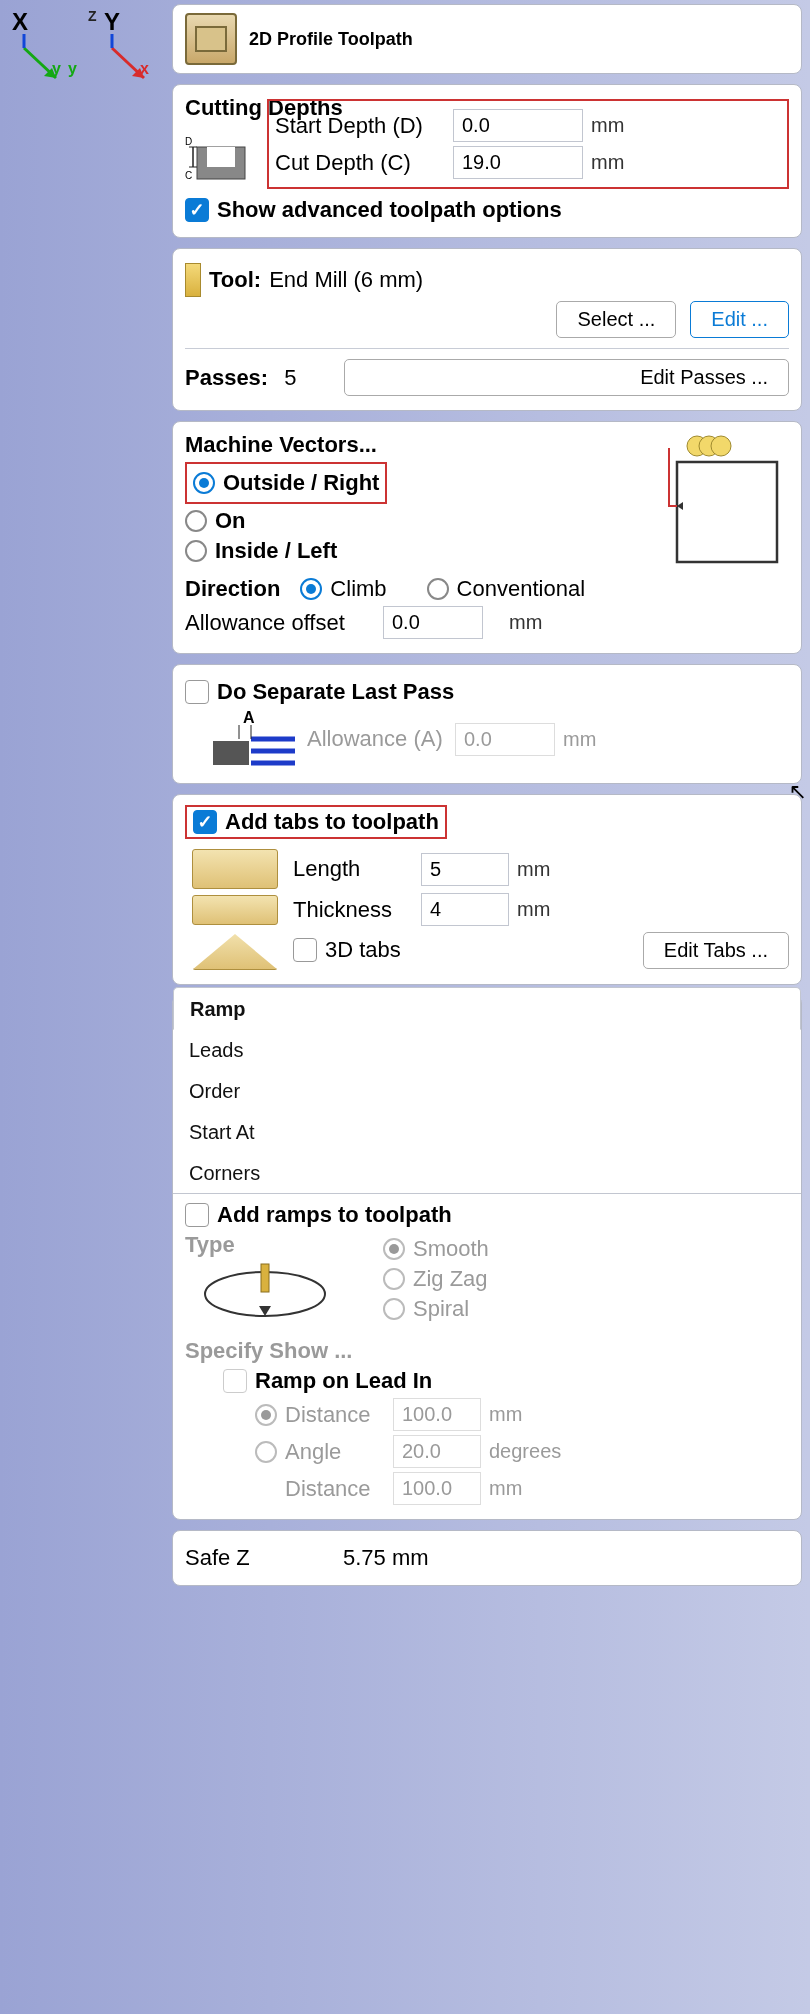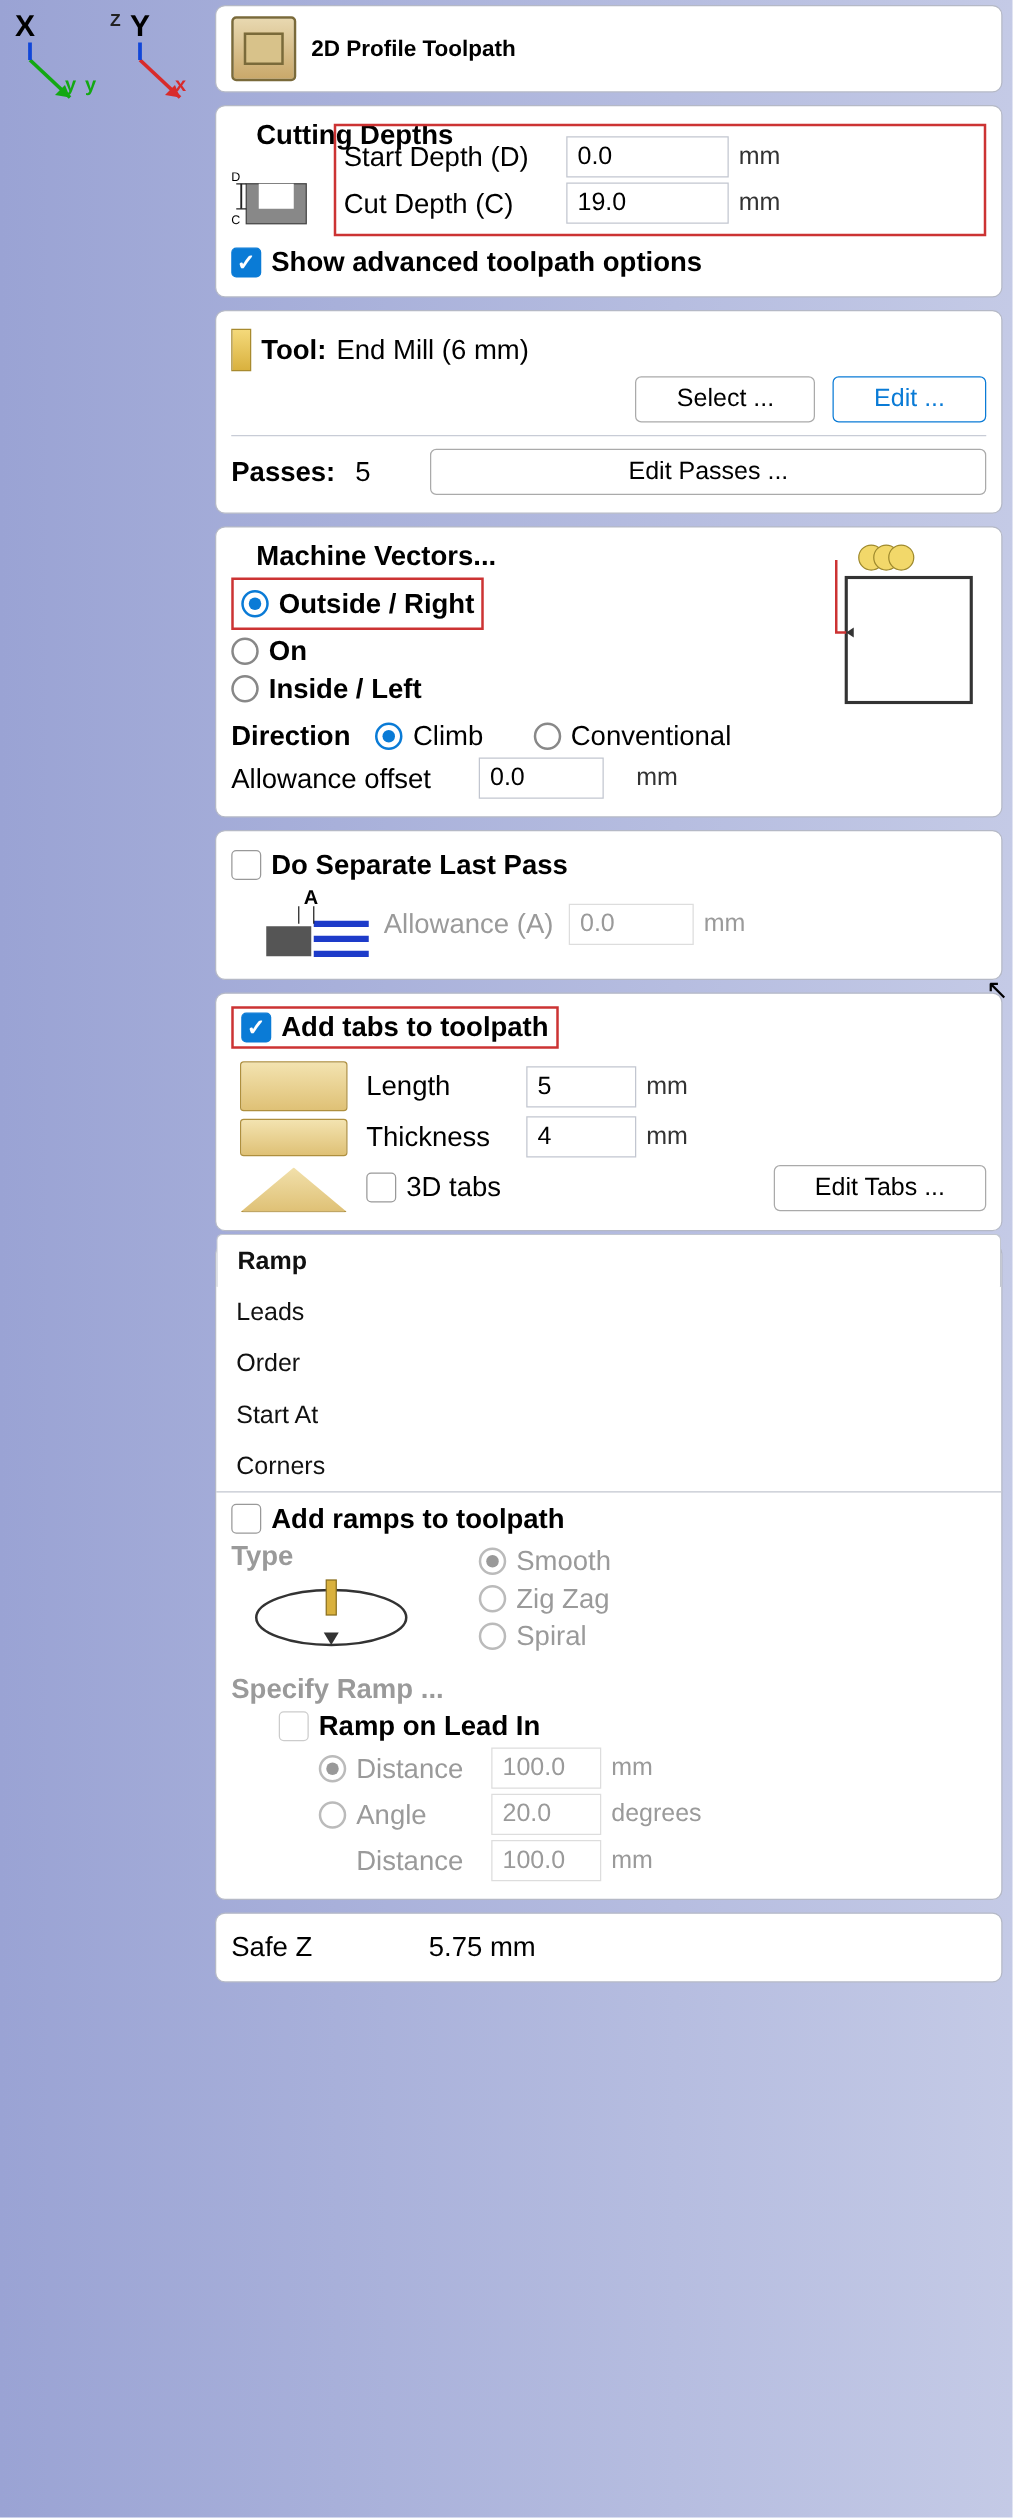--- a/index.html
+++ b/index.html
@@ -51,21 +51,21 @@
     display: flex; align-items: center; justify-content: center;
   }
   .header-icon::after {
     content:"";
     width: 28px; height: 22px;
     border: 2px solid #7a6a3a;
     background: #d8c28a;
   }
   .title { font-weight: 700; font-size: 18px; }
 
-  .section-label { font-weight: 700; font-size: 22px; margin-bottom: 4px; margin-left: 20px; }
+  .section-label { font-weight: 700; font-size: 22px; margin-bottom: 4px; }
 
   .row {
     display: flex;
     align-items: center;
     gap: 8px;
     margin: 4px 0;
   }
   .row label { white-space: nowrap; }
   .input {
     border: 1px solid #c2c6d0;
@@ -105,23 +105,24 @@
   }
   .radio.checked { border-color: #0a7bd6; }
   .radio.checked::after { content:""; width: 10px; height: 10px; background:#0a7bd6; border-radius:50%; }
   .radio.disabled { border-color:#bbb; }
   .radio.disabled.checked::after { background:#999; }
 
   .btn {
     border: 1px solid #aaa;
     background: #fff;
     border-radius: 5px;
-    padding: 6px 32px;
+    padding: 6px 20px;
     font-size: 20px;
     cursor: pointer;
+    text-align: right;
   }
   .btn.blue { border: 1.5px solid #0a7bd6; color: #0a7bd6; }
 
   .tabrow {
     display: flex;
     border-bottom: 1px solid #c2c6d0;
     margin: -10px -12px 8px -12px;
     flex-direction: column;
   }
   .tab {
@@ -389,21 +390,21 @@
         <div class="row">
             <span class="radio disabled"></span>
             <span class="disabled-text">Zig Zag</span>
           </div>
         <div class="row">
             <span class="radio disabled"></span>
             <span class="disabled-text">Spiral</span>
           </div>
       </div>
     </div>
-    <div class="disabled-text" style="font-weight:700;margin-top:4px;">Specify Ramp ...</div>
+    <div class="disabled-text" style="font-weight:700;margin-top:4px;">Specify Show ...</div>
     <div class="row" style="margin-left:38px;">
       <span class="checkbox" style="border-color:#ccc;"></span>
       <span style="font-weight:700;" class="">Ramp on Lead In</span>
     </div>
     <div class="row" style="margin-left:70px;">
       <span class="radio disabled checked"></span>
       <span class="disabled-text" style="width:100px;">Distance</span>
       <input class="input num-sm disabled-text" style="border-color: rgb(221, 221, 221);" value="100.0">
       <span class="unit disabled-text">mm</span>
     </div>

